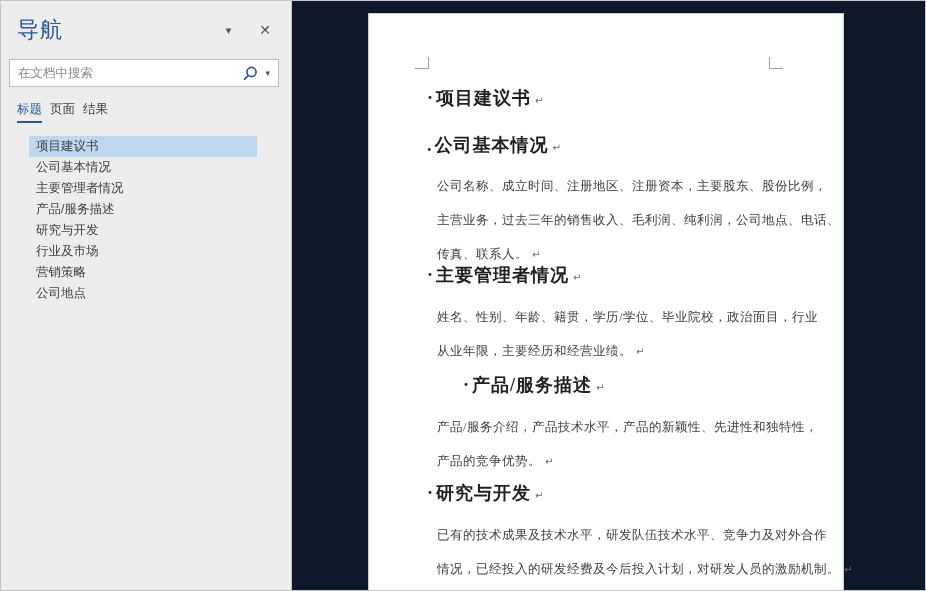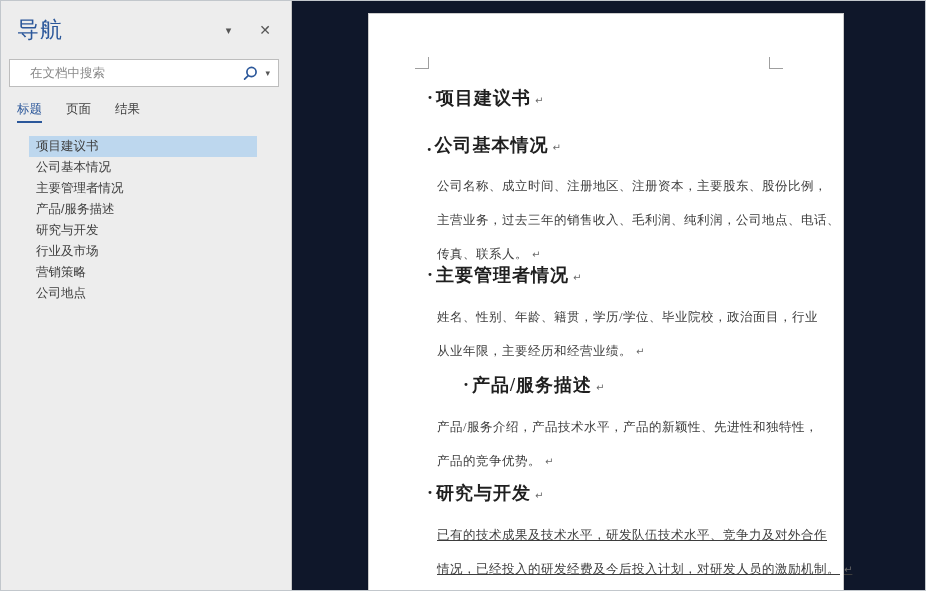--- a/index.html
+++ b/index.html
@@ -16,27 +16,27 @@
   .nav-header { display: flex; align-items: center; padding: 14px 20px 0 16px; }
   .nav-title { flex: 1; font-size: 22px; color: #2b579a; letter-spacing: 1px; }
   .hdr-chevron { font-size: 11px; color: #555; margin-right: 28px; cursor: default; }
   .hdr-close { font-size: 14px; color: #555; cursor: default; }
   .search-box {
     display: flex; align-items: center; height: 28px;
     margin: 14px 12px 0 8px; background: #fff; border: 1px solid #bdbdbd;
   }
   .search-box input {
     flex: 1; border: none; outline: none; height: 100%;
-    padding-left: 20px; font-size: 12.5px; color: #444; background: transparent;
+    padding-left: 8px; font-size: 12.5px; color: #444; background: transparent;
     font-family: "Liberation Sans", sans-serif;
   }
   .search-box input::placeholder { color: #8a8a8a; opacity: 1; }
   .search-mag { width: 17px; height: 17px; margin: 0 2px 0 4px; flex: none; }
   .search-arrow { font-size: 9px; color: #555; padding: 0 8px 0 4px; }
-  .nav-tabs { display: flex; gap: 24px; padding: 14px 0 0 16px; }
+  .nav-tabs { display: flex; gap: 8px; padding: 14px 0 0 16px; }
   .tab { font-size: 12.5px; color: #404040; padding-bottom: 3px; }
   .tab.active { color: #2b579a; border-bottom: 2px solid #2b579a; }
   .nav-list { margin: 13px 0 0 28px; width: 228px; list-style: none; }
   .nav-list li {
     height: 21px; line-height: 21px; padding-left: 7px;
     font-size: 12.5px; color: #3f3f3f; white-space: nowrap; cursor: default;
   }
   .nav-list li.sel { background: #bdd7ee; }
   
   .doc-area { position: absolute; left: 291px; top: 0; right: 0; bottom: 0; background: #0f172a; overflow: hidden; }
@@ -121,21 +121,21 @@
           <div class="doc-para" style="top: 286px;">
             <div class="para-line">姓名、性别、年龄、籍贯，学历/学位、毕业院校，政治面目，行业</div>
             <div class="para-line last">从业年限，主要经历和经营业绩。<span class="p-mark">↵</span></div>
           </div>
           <div class="doc-heading" style="top: 359px; margin-left: 36px;"><span class="h-bullet">·</span><span>产品/服务描述</span><span class="p-mark">↵</span></div>
           <div class="doc-para" style="top: 396px;">
             <div class="para-line">产品/服务介绍，产品技术水平，产品的新颖性、先进性和独特性，</div>
             <div class="para-line last">产品的竞争优势。<span class="p-mark">↵</span></div>
           </div>
           <div class="doc-heading" style="top: 467px;"><span class="h-bullet">·</span><span>研究与开发</span><span class="p-mark">↵</span></div>
-          <div class="doc-para" style="top: 504px; text-decoration: underline;">
+          <div class="doc-para" style="top: 504px;">
             <div class="para-line">已有的技术成果及技术水平，研发队伍技术水平、竞争力及对外合作</div>
             <div class="para-line last">情况，已经投入的研发经费及今后投入计划，对研发人员的激励机制。<span class="p-mark">↵</span></div>
           </div>
         </div>
     </div>
   </div>
 
 </div>
 
 </body></html>

